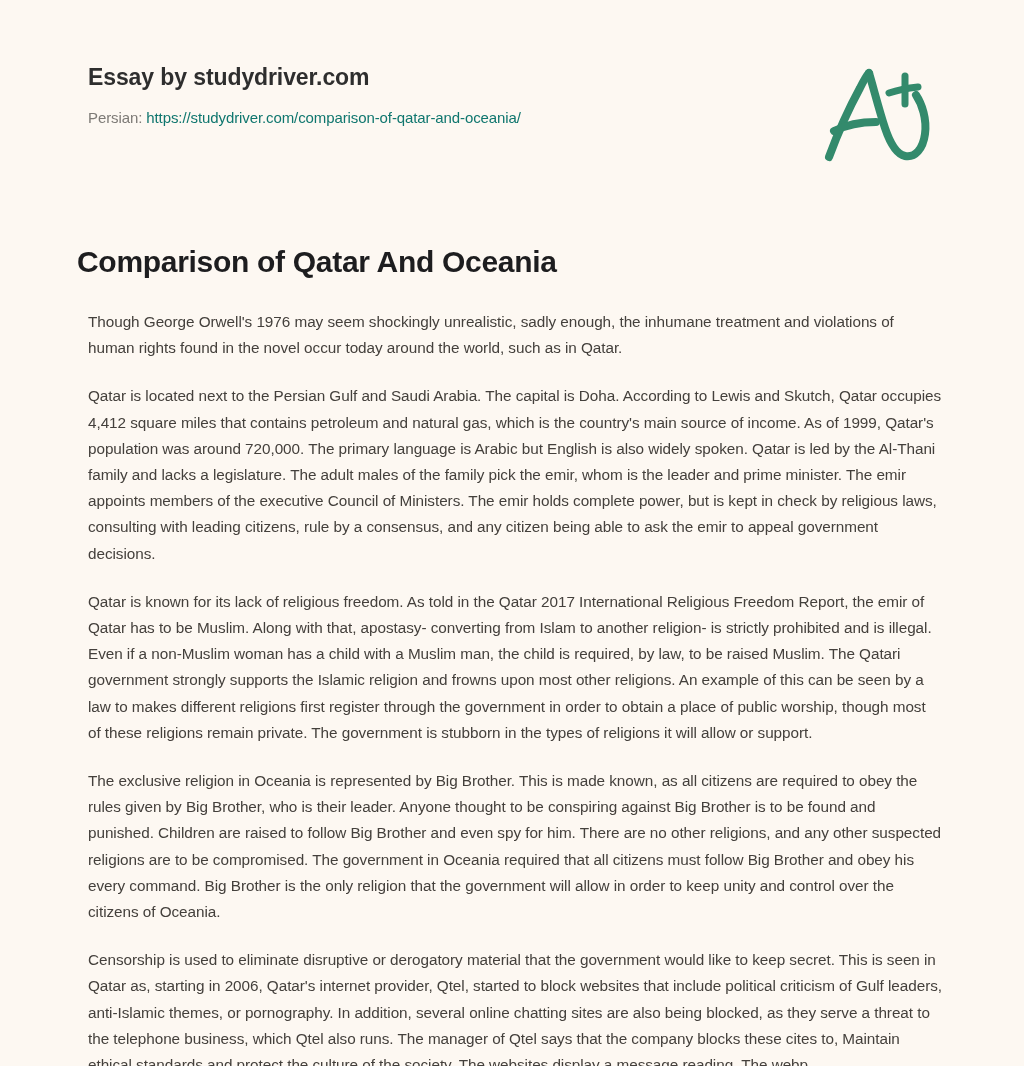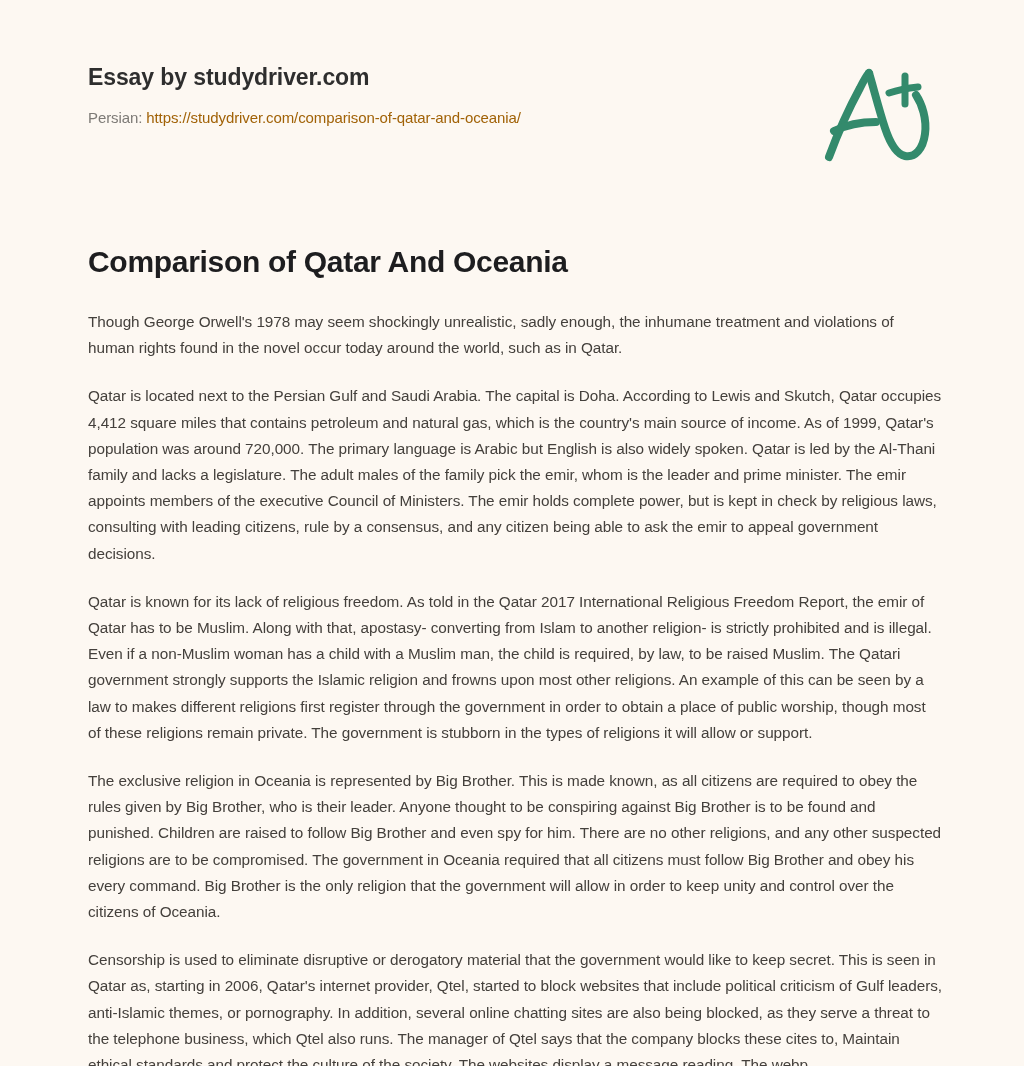--- a/index.html
+++ b/index.html
@@ -45,38 +45,38 @@
   .source-line {
     margin: 0;
     margin-top: 16px;
     font-size: 15px;
     line-height: 20px;
     color: #7d7a76;
     letter-spacing: -0.1px;
   }
 
   .source-url {
-    color: #a16207;
+    color: #0f766e;
     text-decoration: none;
   }
 
   
   .logo {
     position: absolute;
     left: 806px;
     top: 58px;
     width: 130px;
     height: 112px;
   }
   .logo svg { display: block; }
 
   
   .doc-title {
     position: absolute;
-    left: 88px;
+    left: 77px;
     top: 243px;
     right: 80px;
     margin: 0;
     font-size: 30px;
     line-height: 38px;
     font-weight: bold;
     color: #1d1d1f;
     letter-spacing: -0.3px;
   }
 
@@ -124,20 +124,20 @@
         <path d="M83 35 C92 32 103 30 112 29" stroke-width="7"></path>
 
         <path d="M99 18 C99 27 99 37 99 46" stroke-width="7"></path>
       </g>
     </svg>
   </div>
 
   <h2 class="doc-title">Comparison of Qatar And Oceania</h2>
 
   <div class="body-copy">
-    <p>Though George Orwell's 1978 may seem shockingly unrealistic, sadly enough, the inhumane treatment and violations of human rights found in the novel occur today around the world, such as in Qatar.</p>
+    <p>Though George Orwell's 1976 may seem shockingly unrealistic, sadly enough, the inhumane treatment and violations of human rights found in the novel occur today around the world, such as in Qatar.</p>
     <p>Qatar is located next to the Persian Gulf and Saudi Arabia. The capital is Doha. According to Lewis and Skutch, Qatar occupies 4,412 square miles that contains petroleum and natural gas, which is the country's main source of income. As of 1999, Qatar's population was around 720,000. The primary language is Arabic but English is also widely spoken. Qatar is led by the Al-Thani family and lacks a legislature. The adult males of the family pick the emir, whom is the leader and prime minister. The emir appoints members of the executive Council of Ministers. The emir holds complete power, but is kept in check by religious laws, consulting with leading citizens, rule by a consensus, and any citizen being able to ask the emir to appeal government decisions.</p>
     <p>Qatar is known for its lack of religious freedom. As told in the Qatar 2017 International Religious Freedom Report, the emir of Qatar has to be Muslim. Along with that, apostasy- converting from Islam to another religion- is strictly prohibited and is illegal. Even if a non-Muslim woman has a child with a Muslim man, the child is required, by law, to be raised Muslim. The Qatari government strongly supports the Islamic religion and frowns upon most other religions. An example of this can be seen by a law to makes different religions first register through the government in order to obtain a place of public worship, though most of these religions remain private. The government is stubborn in the types of religions it will allow or support.</p>
     <p>The exclusive religion in Oceania is represented by Big Brother. This is made known, as all citizens are required to obey the rules given by Big Brother, who is their leader. Anyone thought to be conspiring against Big Brother is to be found and punished. Children are raised to follow Big Brother and even spy for him. There are no other religions, and any other suspected religions are to be compromised. The government in Oceania required that all citizens must follow Big Brother and obey his every command. Big Brother is the only religion that the government will allow in order to keep unity and control over the citizens of Oceania.</p>
     <p>Censorship is used to eliminate disruptive or derogatory material that the government would like to keep secret. This is seen in Qatar as, starting in 2006, Qatar's internet provider, Qtel, started to block websites that include political criticism of Gulf leaders, anti-Islamic themes, or pornography. In addition, several online chatting sites are also being blocked, as they serve a threat to the telephone business, which Qtel also runs. The manager of Qtel says that the company blocks these cites to, Maintain ethical standards and protect the culture of the society. The websites display a message reading, The webp</p>
   </div>
 
 </div>
 
 </body></html>

